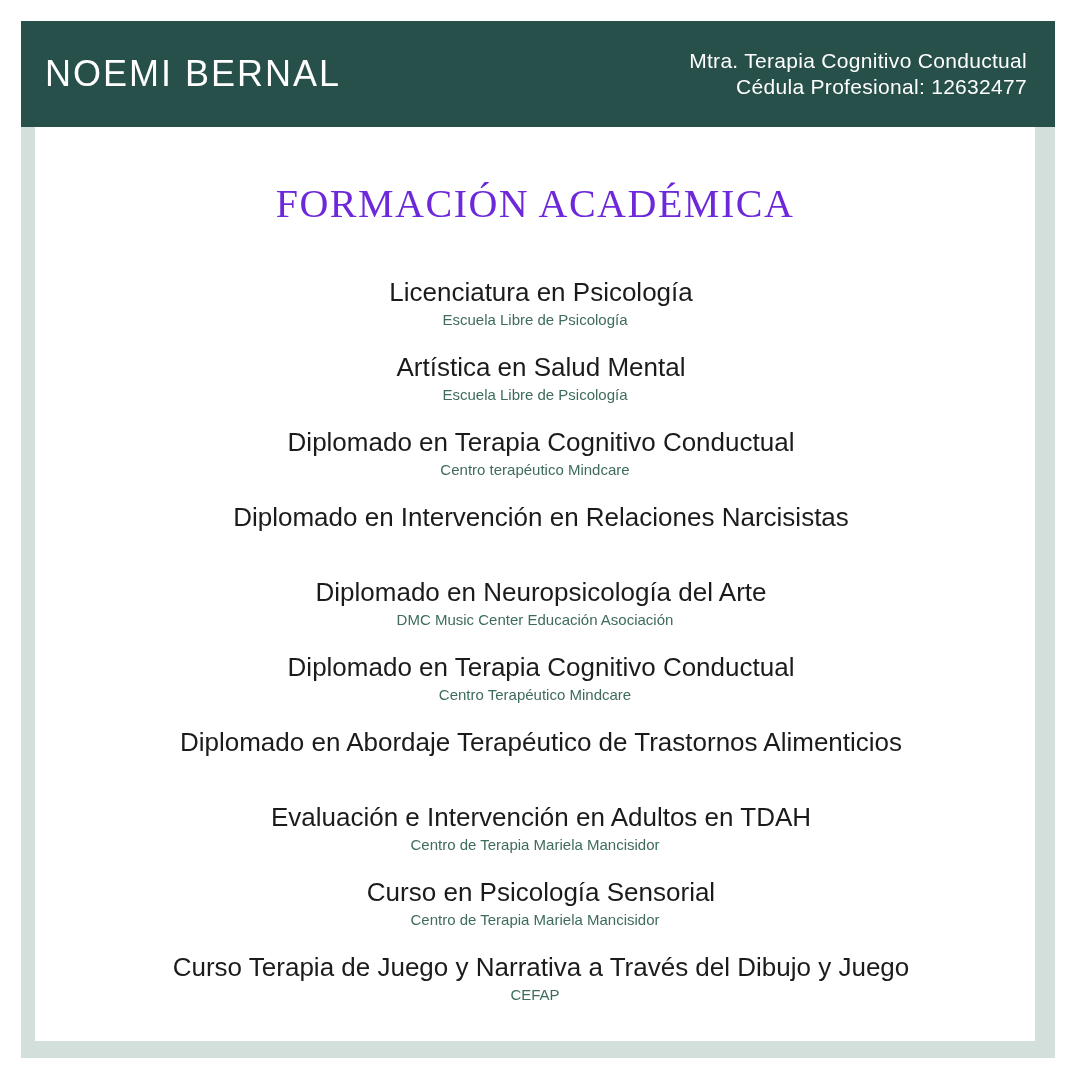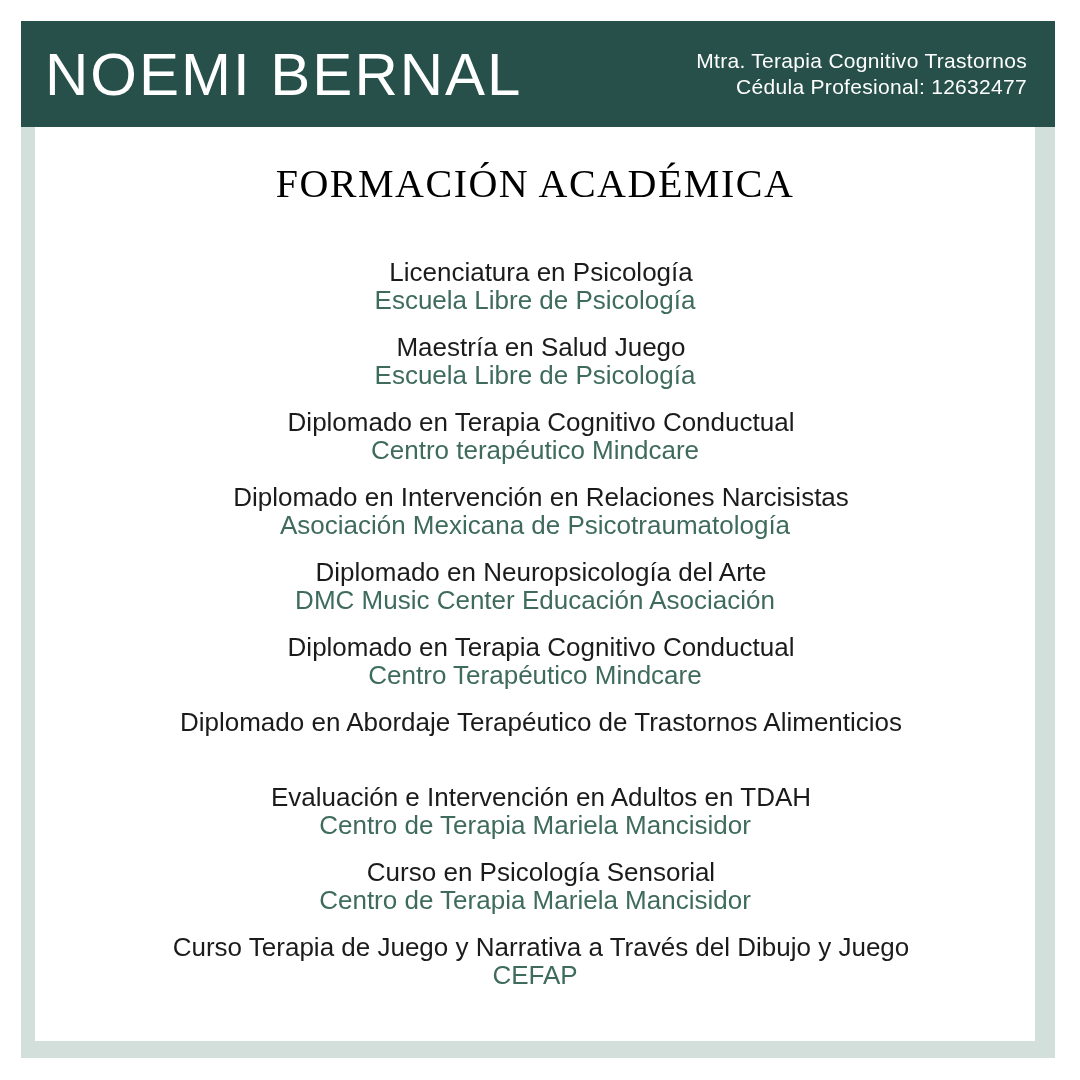--- a/index.html
+++ b/index.html
@@ -28,21 +28,21 @@
   .topbar {
     height: 106px;
     background: var(--header-bg);
     color: var(--header-text);
     display: flex;
     align-items: center;
     justify-content: space-between;
     padding: 0 28px 0 24px;
   }
   .name {
-    font-size: 60px;
+    font-size: 36px;
     font-weight: 400;
     letter-spacing: 2px;
     white-space: nowrap;
   }
   .creds {
     text-align: right;
     font-size: 21px;
     line-height: 26px;
     letter-spacing: 0.3px;
     font-weight: 400;
@@ -54,83 +54,82 @@
     border-bottom: 17px solid var(--frame-border);
     height: 931px;
   }
   .section-title {
     font-family: "Liberation Serif", serif;
     font-weight: 400;
     font-size: 40px;
     line-height: 46px;
     letter-spacing: 1.5px;
     text-align: center;
-    color: #000000;
+    color: #6d28d9;
     margin: 0;
-    padding-top: 34px;
+    padding-top: 54px;
   }
   .entries {
     margin-top: 50px;
   }
   .entry {
     height: 56px;
     margin-bottom: 19px;
     text-align: center;
     overflow: visible;
   }
   .degree {
     font-size: 26px;
     line-height: 30px;
     color: var(--degree-text);
     white-space: nowrap;
     margin-left: 12px;
   }
   .institution {
-    font-size: 26px;
+    font-size: 15px;
     line-height: 26px;
     color: var(--institution-text);
     white-space: nowrap;
   }
 </style>
 </head>
 <body>
 
 <div class="card">
 
   <header class="topbar">
     <div class="name">NOEMI BERNAL</div>
     <div class="creds">
-      <div>Mtra. Terapia Cognitivo Trastornos</div>
+      <div>Mtra. Terapia Cognitivo Conductual</div>
       <div>Cédula Profesional: 12632477</div>
     </div>
   </header>
 
   <div class="content">
     <h1 class="section-title">FORMACIÓN ACADÉMICA</h1>
 
     <div class="entries">
 
       <div class="entry">
         <div class="degree">Licenciatura en Psicología</div>
         <div class="institution">Escuela Libre de Psicología</div>
       </div>
 
       <div class="entry">
-        <div class="degree">Maestría en Salud Juego</div>
+        <div class="degree">Artística en Salud Mental</div>
         <div class="institution">Escuela Libre de Psicología</div>
       </div>
 
       <div class="entry">
         <div class="degree">Diplomado en Terapia Cognitivo Conductual</div>
         <div class="institution">Centro terapéutico Mindcare</div>
       </div>
 
       <div class="entry">
         <div class="degree">Diplomado en Intervención en Relaciones Narcisistas</div>
-        <div class="institution">Asociación Mexicana de Psicotraumatología</div>
       </div>
 
       <div class="entry">
         <div class="degree">Diplomado en Neuropsicología del Arte</div>
         <div class="institution">DMC Music Center Educación Asociación</div>
       </div>
 
       <div class="entry">
         <div class="degree">Diplomado en Terapia Cognitivo Conductual</div>
         <div class="institution">Centro Terapéutico Mindcare</div>

